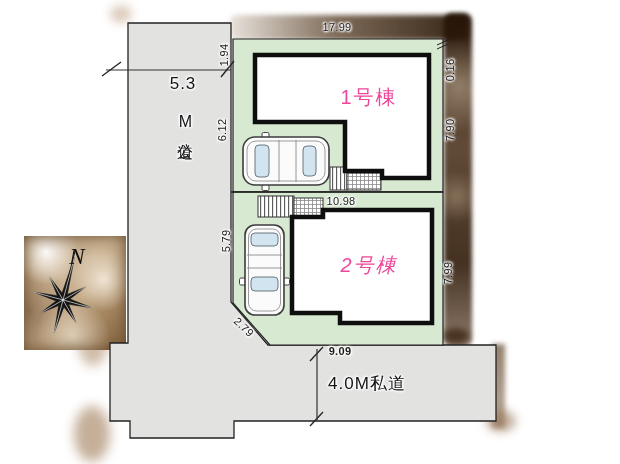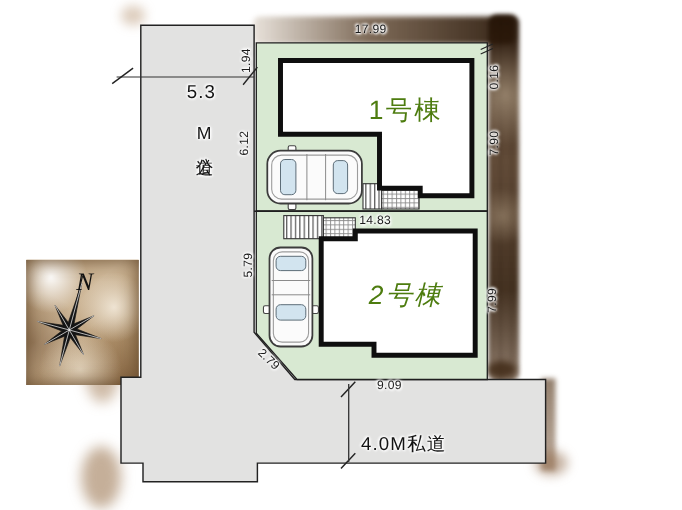--- a/index.html
+++ b/index.html
@@ -41,21 +41,21 @@
   .north-label{left:64px;top:244px;width:26px;height:26px;
     font-family:"Liberation Serif",serif;font-style:italic;font-size:23px;color:#111;
     text-align:center;}
   
   svg.plan{position:absolute;left:0;top:0;}
   
   .dim{position:absolute;font-size:11px;letter-spacing:.3px;white-space:nowrap;
     text-align:center;color:#1b1b1b;
     text-shadow:0 0 2px #fff,0 0 3px #fff,0 0 4px #fff,1px 1px 2px #fff,-1px -1px 2px #fff;}
   .rot{transform:rotate(-90deg);}
-  .big{font-size:24px;letter-spacing:2px;color:#4d7c0f;}
+  .big{font-size:20px;letter-spacing:2px;color:#ec4899;}
   .road-label{font-size:17px;letter-spacing:1px;color:#141414;}
   .vtext{writing-mode:vertical-rl;text-orientation:upright;}
 </style>
 </head>
 <body>
 
 <div class="shadow shadow-top"></div>
 <div class="shadow shadow-right"></div>
 <div class="shadow shadow-corner"></div>
 <div class="shadow shadow-road-right"></div>
@@ -141,24 +141,24 @@
   </g>
 </svg>
 
 <div class="abs north-label">N</div>
 
 <div class="dim" style="left:317px;top:21px;width:40px;">17.99</div>
 <div class="dim rot" style="left:206px;top:49px;width:36px;">1.94</div>
 <div class="dim rot" style="left:204px;top:124px;width:36px;">6.12</div>
 <div class="dim rot" style="left:432px;top:64px;width:36px;">0.16</div>
 <div class="dim rot" style="left:432px;top:124px;width:36px;">7.90</div>
-<div class="dim" style="left:319px;top:195px;width:44px;">14.83</div>
+<div class="dim" style="left:319px;top:195px;width:44px;">10.98</div>
 <div class="dim rot" style="left:208px;top:235px;width:36px;">5.79</div>
 <div class="dim rot" style="left:430px;top:267px;width:36px;">7.99</div>
 <div class="dim" style="left:226px;top:321px;width:36px;transform:rotate(44deg);">2.79</div>
-<div class="dim" style="left:334px;top:345px;width:40px;">9.09</div>
+<div class="dim" style="left:320px;top:345px;width:40px;font-weight:bold;">9.09</div>
 
 <div class="dim big" style="left:329px;top:84px;width:80px;">1号棟</div>
 <div class="dim big" style="left:329px;top:252px;width:80px;font-style:italic;">2号棟</div>
 
 <div class="dim road-label" style="left:163px;top:74px;width:40px;">5.3</div>
 <div class="dim road-label vtext" style="left:174px;top:93px;height:60px;font-size:16px;">M公道</div>
-<div class="dim road-label" style="left:297px;top:372px;width:140px;margin-top:20px;">4.0M私道</div>
+<div class="dim road-label" style="left:297px;top:372px;width:140px;">4.0M私道</div>
 
 </body></html>

